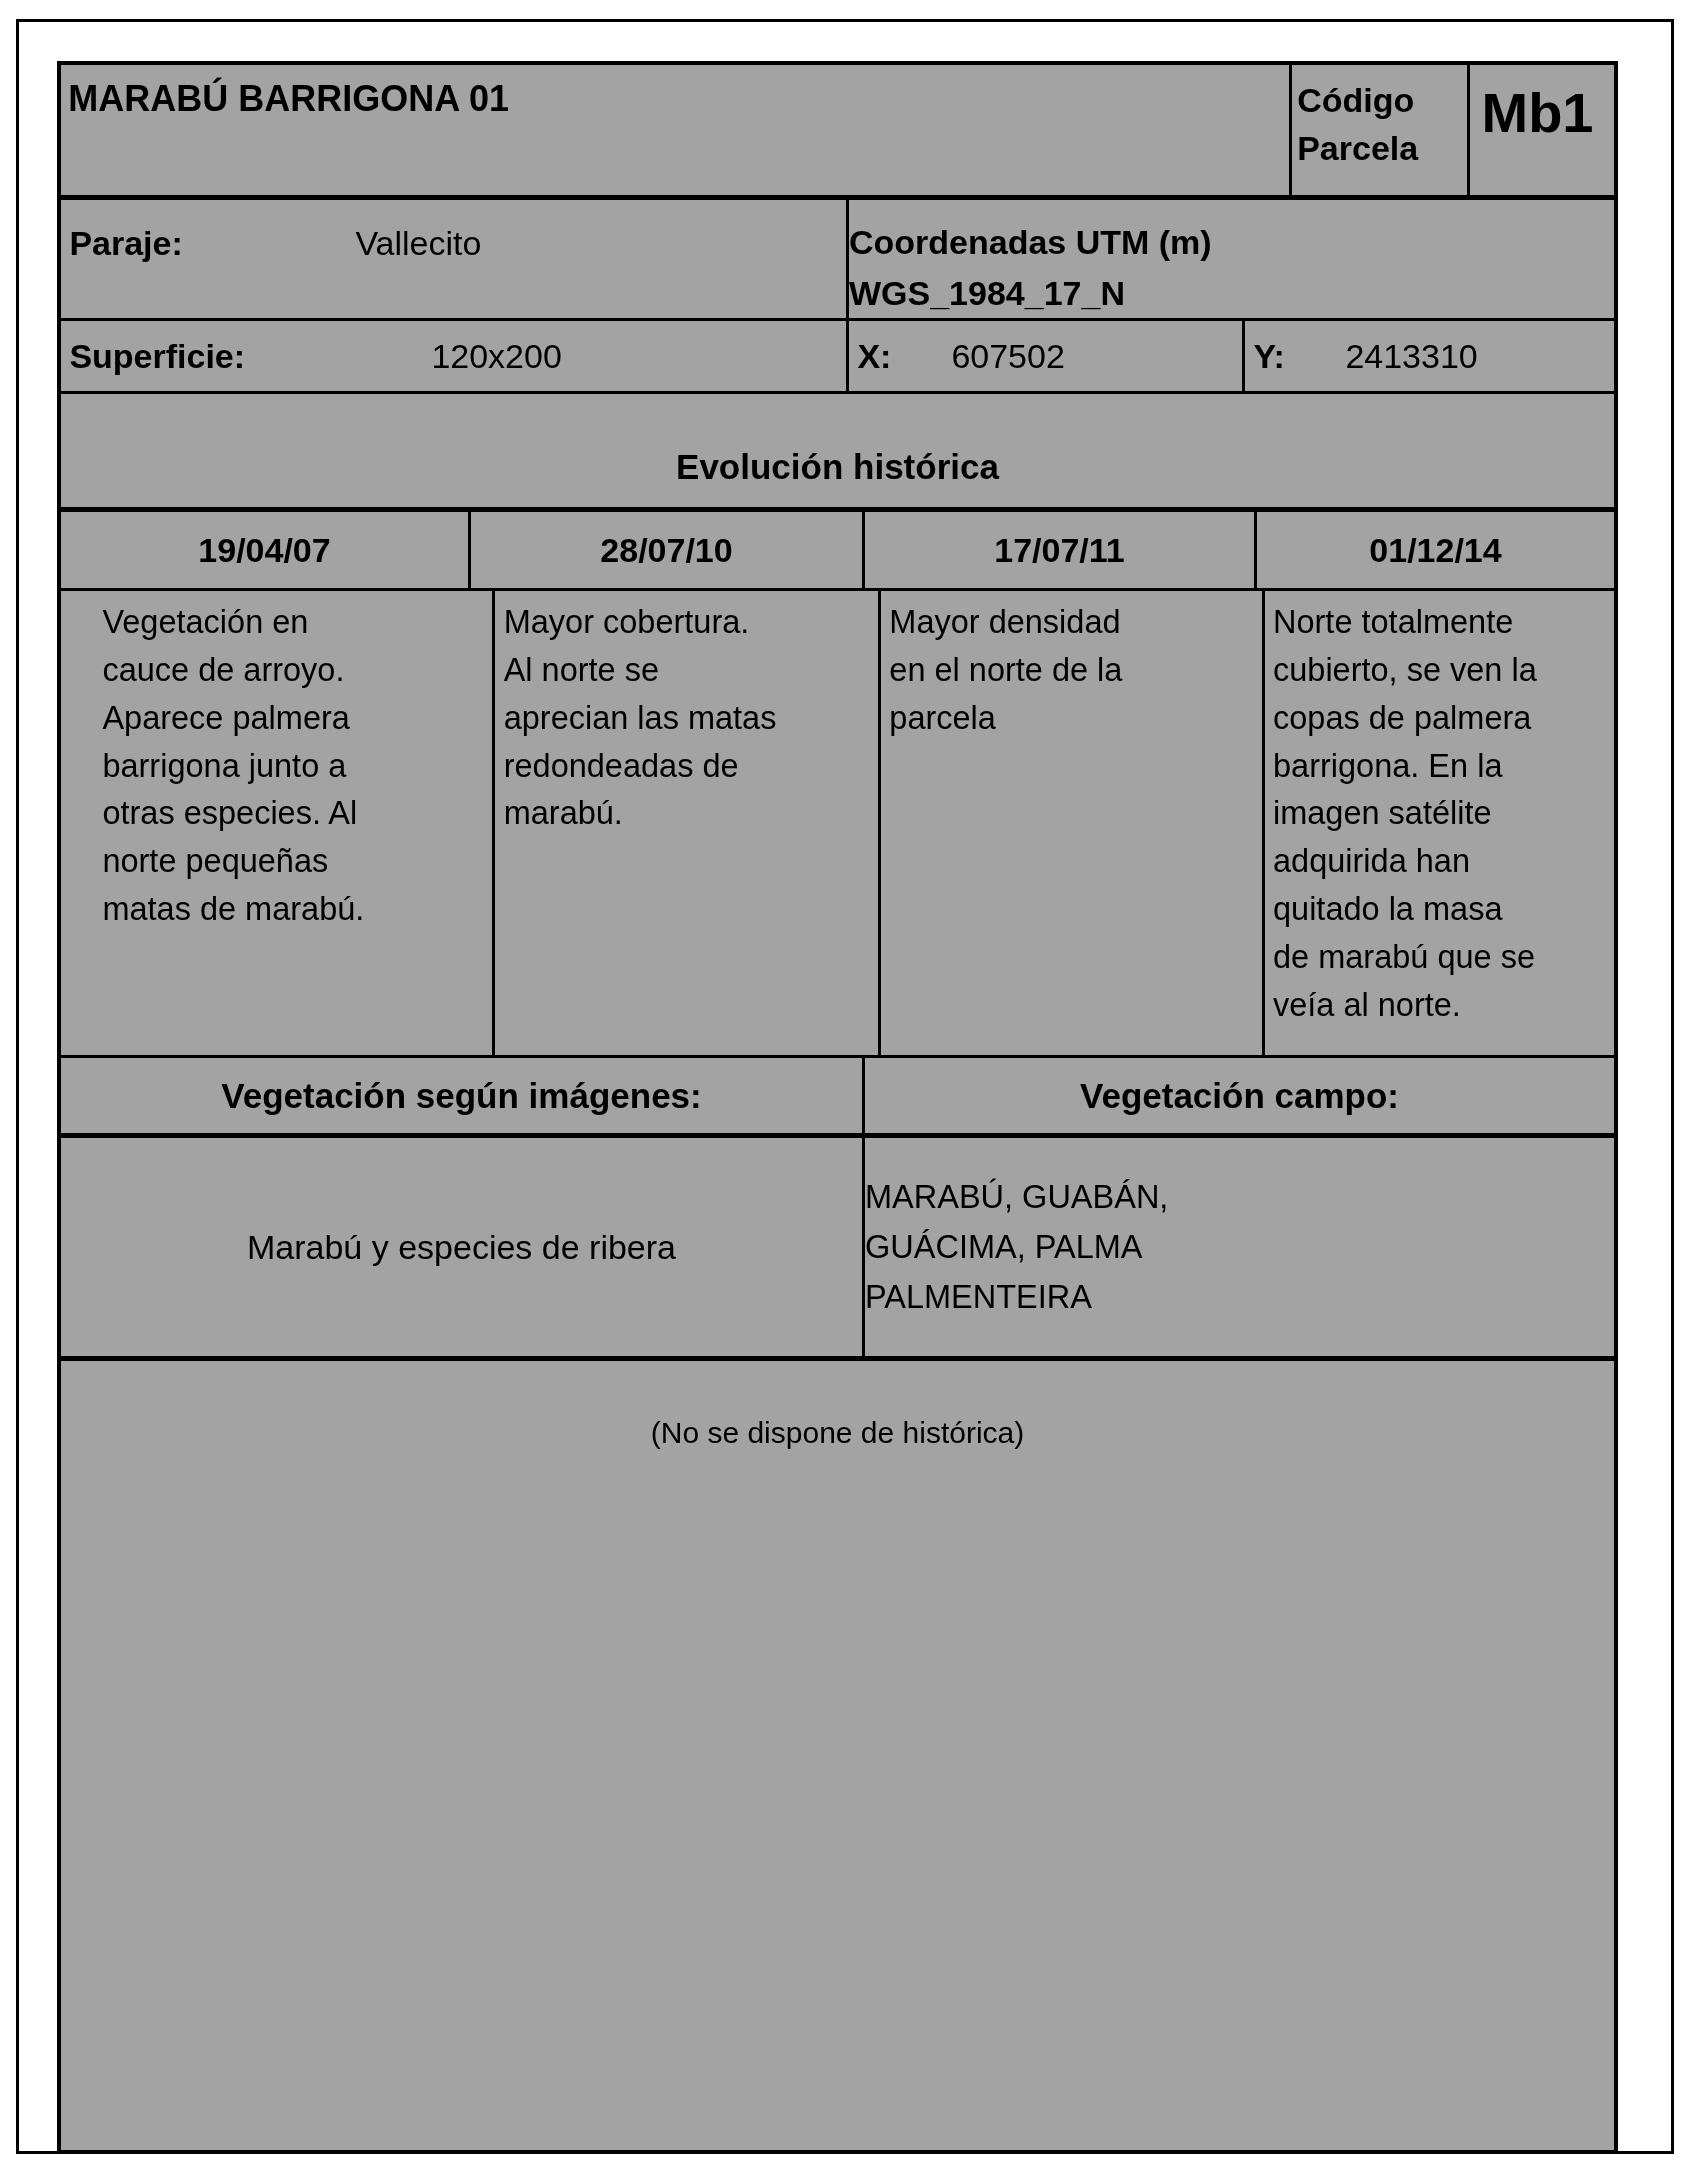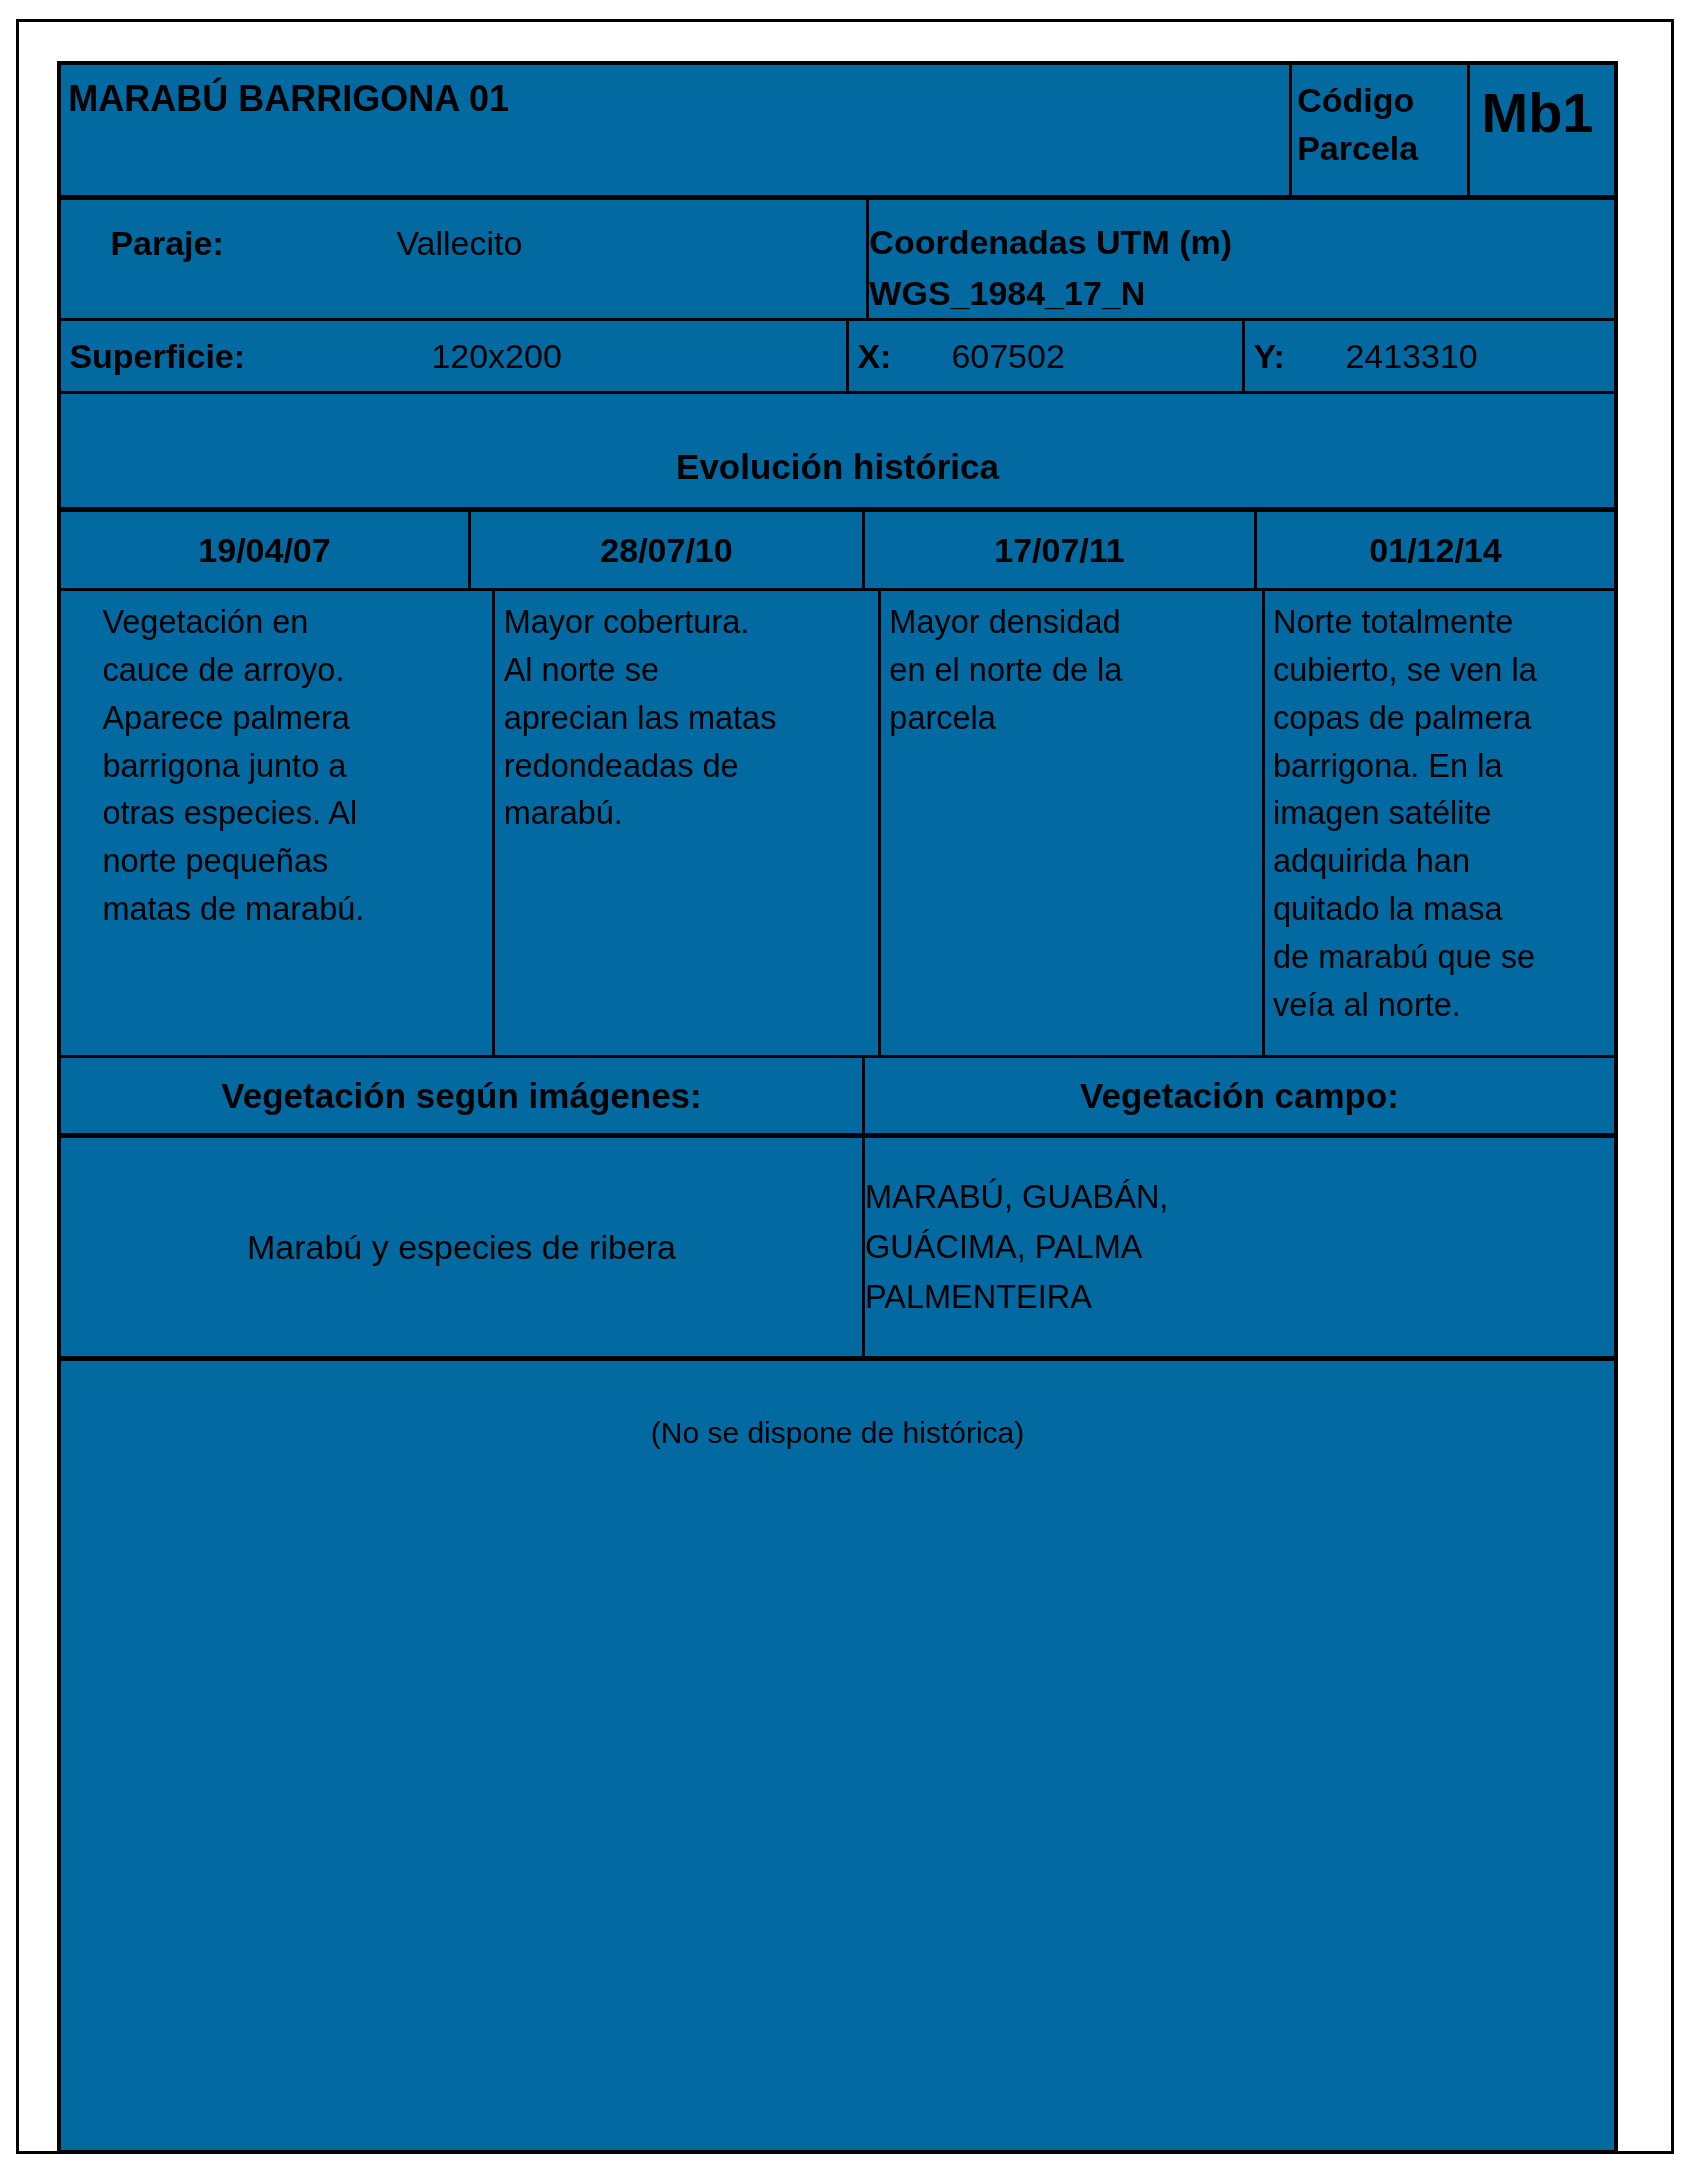--- a/index.html
+++ b/index.html
@@ -25,36 +25,36 @@
     box-sizing: border-box;
   }
   .sheet {
     position: absolute;
     left: 57px;
     top: 61px;
     width: 1561px;
     height: 2093px;
     border: 4.2px solid #000000;
     box-sizing: border-box;
-    background: #0369a1;
+    background: #a3a3a3;
   }
   .row {
     display: flex;
     width: 1553px;
     box-sizing: border-box;
   }
   .cell {
     box-sizing: border-box;
     overflow: hidden;
   }
   .cell + .cell { border-left: 3.1px solid #000000; }
 
   
   .r1  { height: 130px; }
-  .r2  { height: 123px; border-top: 5.8px solid #000000; padding-left: 41px; }
+  .r2  { height: 123px; border-top: 5.8px solid #000000; }
   .r3  { height: 73px; border-top: 3.1px  solid #000000; }
   .r4  { height: 116px; border-top: 3.1px  solid #000000; }
   .r5  { height: 81px; border-top: 5.8px solid #000000; }
   .r6  { height: 467px; border-top: 3.1px  solid #000000; padding-left: 33px; }
   .r7  { height: 78px; border-top: 3.1px  solid #000000; }
   .r8  { height: 223px; border-top: 5.8px solid #000000; }
   .r9  { height: 66px; border-top: 3.1px  solid #000000; }
   .r10 { height: 720px; border-top: 5.8px solid #000000; }
 
   

